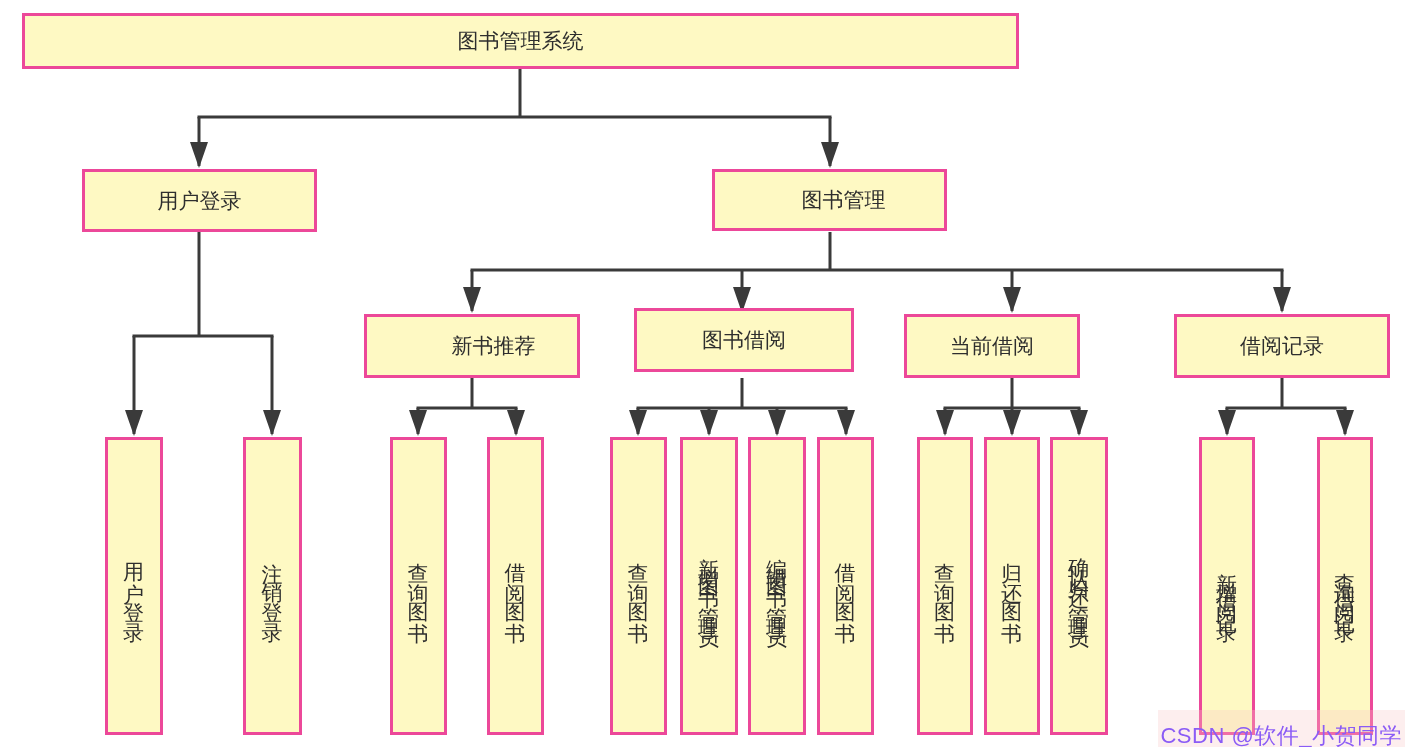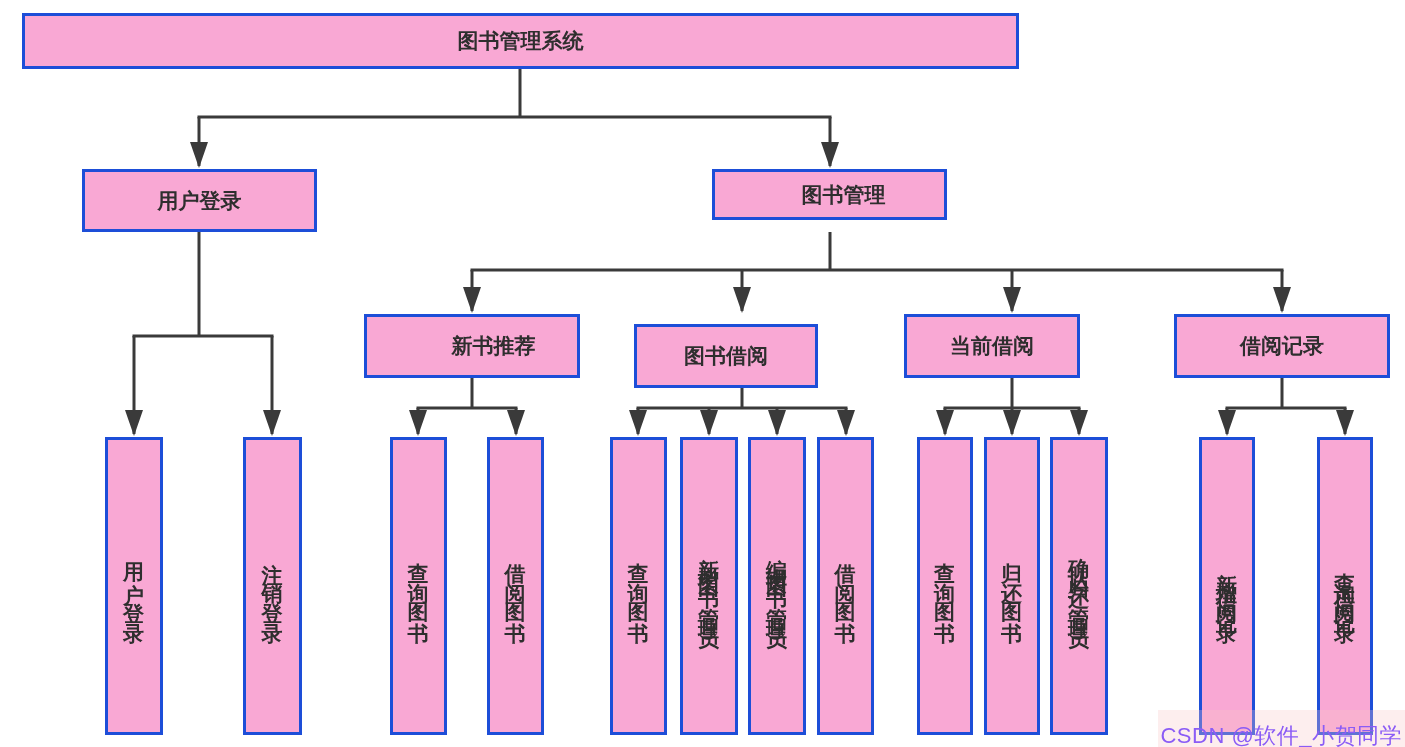--- a/index.html
+++ b/index.html
@@ -17,30 +17,29 @@
   }
   .connectors {
     position: absolute;
     left: 0; top: 0;
     width: 1405px;
     height: 747px;
   }
   .node {
     position: absolute;
     box-sizing: border-box;
-    border: 3px solid #1d4ed8;
-    background: #f9a8d4;
+    border: 3px solid #ec4899;
+    background: #fef9c3;
     display: flex;
     align-items: center;
     justify-content: center;
     font-size: 21px;
     color: #2e2e2e;
     text-align: center;
     line-height: 1.2;
-    font-weight: bold;
   }
   .vnode {
     writing-mode: vertical-rl;
     text-orientation: mixed;
   }
   .vloose { letter-spacing: 20px; }
   .vtight { letter-spacing: 10px; }
   .wm-tint {
     position: absolute;
     left: 1158px;
@@ -116,24 +115,24 @@
     <g stroke="#3a3a3a" stroke-width="3" fill="none">
       <path d="M1282,378 L1282,408 M1225.5,408 L1346.5,408"></path>
       <line x1="1227" y1="408" x2="1227" y2="434" marker-end="url(#arr)"></line>
       <line x1="1345" y1="408" x2="1345" y2="434" marker-end="url(#arr)"></line>
     </g>
   </svg>
 
   <div class="node" style="left:22px; top:13px; width:997px; height:56px;">图书管理系统</div>
 
   <div class="node" style="left:82px; top:169px; width:235px; height:63px;">用户登录</div>
-  <div class="node" style="left:712px; top:169px; width:235px; height:51px;padding-left:28px;">图书管理</div>
+  <div class="node" style="left:712px; top:169px; width:235px; height:62px;padding-left:28px;">图书管理</div>
 
   <div class="node" style="left:364px; top:314px; width:216px; height:64px;padding-left:43px;">新书推荐</div>
-  <div class="node" style="left:634px; top:324px; width:184px; height:64px;">图书借阅</div>
+  <div class="node" style="left:634px; top:308px; width:220px; height:64px;">图书借阅</div>
   <div class="node" style="left:904px; top:314px; width:176px; height:64px;">当前借阅</div>
   <div class="node" style="left:1174px; top:314px; width:216px; height:64px;text-align:right;">借阅记录</div>
 
   <div class="node vnode vloose" style="left:105px; top:437px; width:58px; height:298px;">用户登录</div>
   <div class="node vnode vloose" style="left:243px; top:437px; width:59px; height:298px;">注销登录</div>
 
   <div class="node vnode vloose" style="left:390px; top:437px; width:57px; height:298px;">查询图书</div>
   <div class="node vnode vloose" style="left:487px; top:437px; width:57px; height:298px;">借阅图书</div>
 
   <div class="node vnode vloose" style="left:610px; top:437px; width:57px; height:298px;">查询图书</div>

